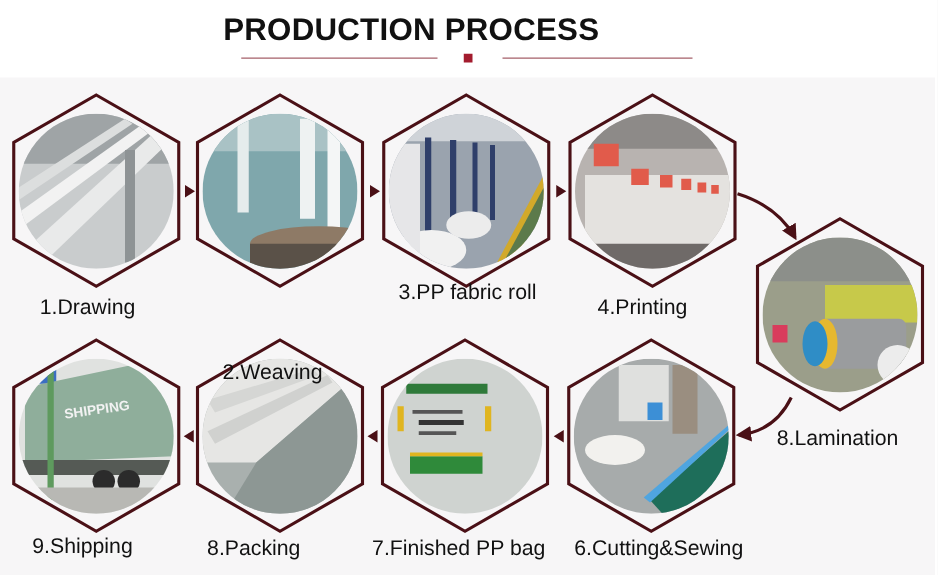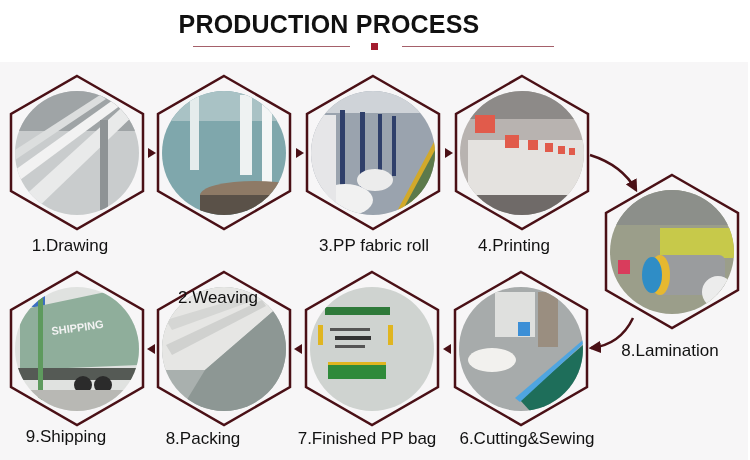--- a/index.html
+++ b/index.html
@@ -205,19 +205,19 @@
 
   <path d="M633 318 Q620 345 591 348" fill="none" stroke="#4a1016" stroke-width="2.5" marker-end="url(#arrowhead)"></path>
 
   <polygon points="451,344 443,349 451,354" fill="#4a1016"></polygon>
   <polygon points="302,344 294,349 302,354" fill="#4a1016"></polygon>
   <polygon points="155,344 147,349 155,354" fill="#4a1016"></polygon>
 </svg>
 
 <div class="label" style="left:70px; top:236px;">1.Drawing</div>
 <div class="label" style="left:218px; top:240px;margin-top:48px;">2.Weaving</div>
-<div class="label" style="left:374px; top:236px;">3.PP fabric roll</div>
+<div class="label" style="left:374px; top:224px;">3.PP fabric roll</div>
 <div class="label" style="left:514px; top:236px;">4.Printing</div>
 <div class="label" style="left:670px; top:341px;">8.Lamination</div>
 <div class="label" style="left:527px; top:429px;">6.Cutting&amp;Sewing</div>
 <div class="label" style="left:367px; top:429px;">7.Finished PP bag</div>
 <div class="label" style="left:203px; top:429px;">8.Packing</div>
 <div class="label" style="left:66px; top:427px;">9.Shipping</div>
 
 </body></html>

